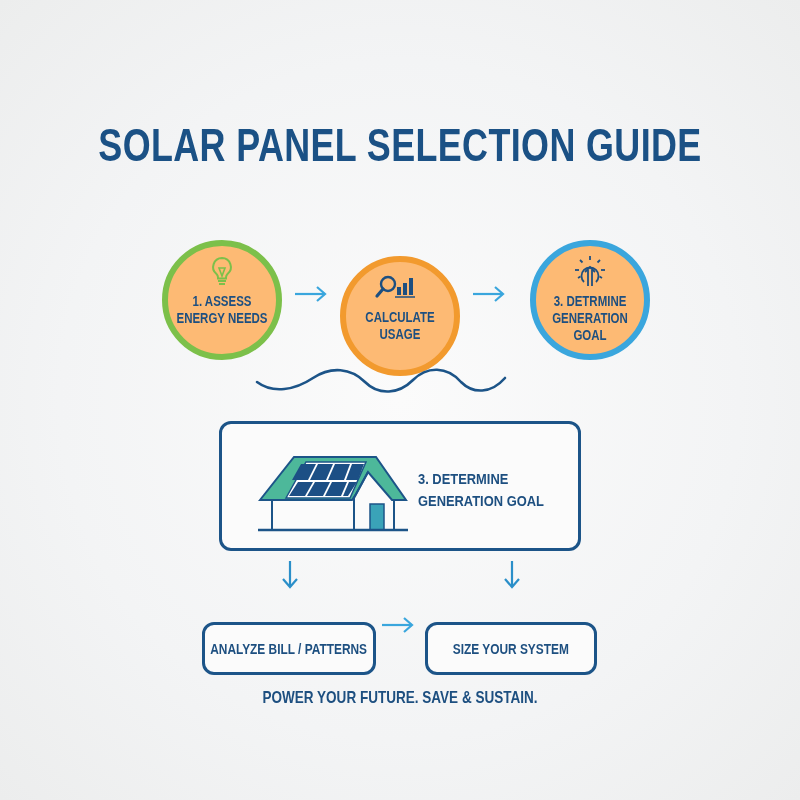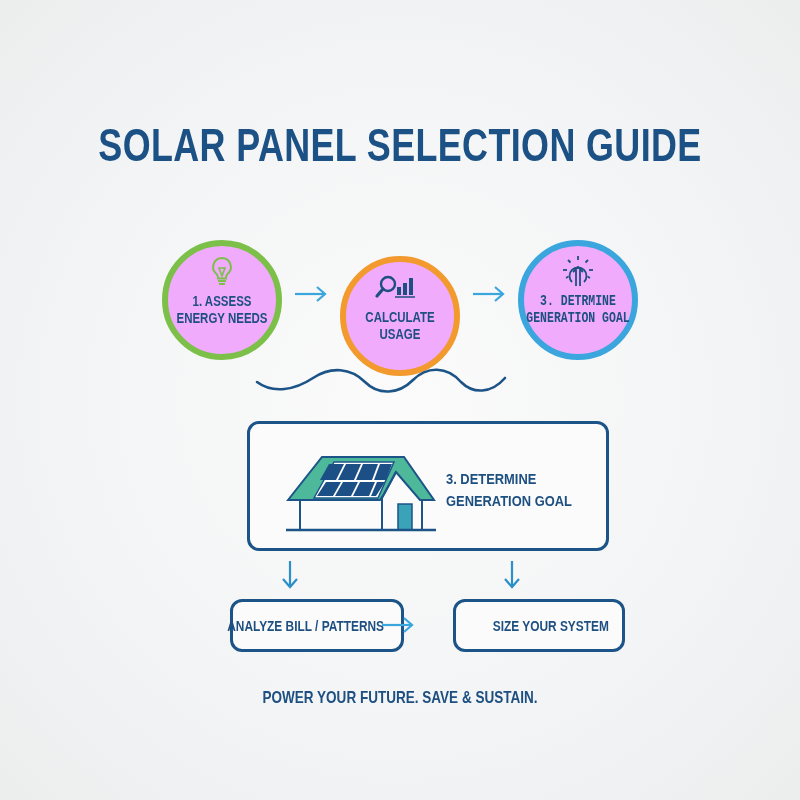--- a/index.html
+++ b/index.html
@@ -9,44 +9,44 @@
     font-family: "Liberation Sans", sans-serif;
     color: #1b4f80;
   }
   .title {
     position: absolute; left: 0; width: 800px; top: 118px; text-align: center;
     font-size: 46px; font-weight: bold; letter-spacing: 0.5px; color: #1b5185;
     transform: scaleX(0.78);
   }
   .circle {
     position: absolute; width: 108px; height: 108px; border-radius: 50%;
-    border-width: 6px; border-style: solid; background: #f0abfc;
+    border-width: 6px; border-style: solid; background: #fdba74;
   }
   .c1 { left: 162px; top: 240px; border-color: #7cc04a; }
   .c2 { left: 340px; top: 256px; border-color: #f29a2e; }
-  .c3 { left: 518px; top: 240px; border-color: #3aa6dd; font-family: Liberation Mono, monospace; }
+  .c3 { left: 530px; top: 240px; border-color: #3aa6dd; }
   .circle .icon { position: absolute; left: 0; width: 108px; top: 8px; height: 34px; text-align: center; }
   .circle .label {
     position: absolute; left: -10px; width: 128px; top: 47px; text-align: center;
     font-size: 14px; font-weight: bold; line-height: 17px; color: #1d4f80;
     transform: scaleX(0.82);
   }
   .arrow { position: absolute; }
   .wave { position: absolute; left: 255px; top: 360px; }
   .box {
-    position: absolute; border: 3px solid #1c5488; border-radius: 12px; background: #fbfbfb; margin-left: 28px;
+    position: absolute; border: 3px solid #1c5488; border-radius: 12px; background: #fbfbfb;
   }
   .main-box { left: 219px; top: 421px; width: 356px; height: 124px; }
   .main-box .house { position: absolute; left: 36px; top: 30px; }
   .main-box .label {
     position: absolute; left: 196px; top: 44px; width: 150px;
     font-size: 15px; font-weight: bold; line-height: 22px; color: #1d4f80;
     transform: scaleX(0.86); transform-origin: left;
   }
-  .small-box { top: 599px; height: 47px; display: flex; align-items: center; justify-content: flex-end; }
+  .small-box { top: 622px; height: 47px; display: flex; align-items: center; justify-content: center; }
   .b1 { left: 202px; width: 168px; }
   .b2 { left: 425px; width: 166px; }
   .small-box span {
     font-size: 14.5px; font-weight: bold; color: #1d4f80; white-space: nowrap;
     transform: scaleX(0.82); display: inline-block;
   }
   .tagline {
     position: absolute; left: 0; width: 800px; top: 688px; text-align: center;
     font-size: 16.5px; font-weight: bold; color: #1d4f80; transform: scaleX(0.82);
   }

